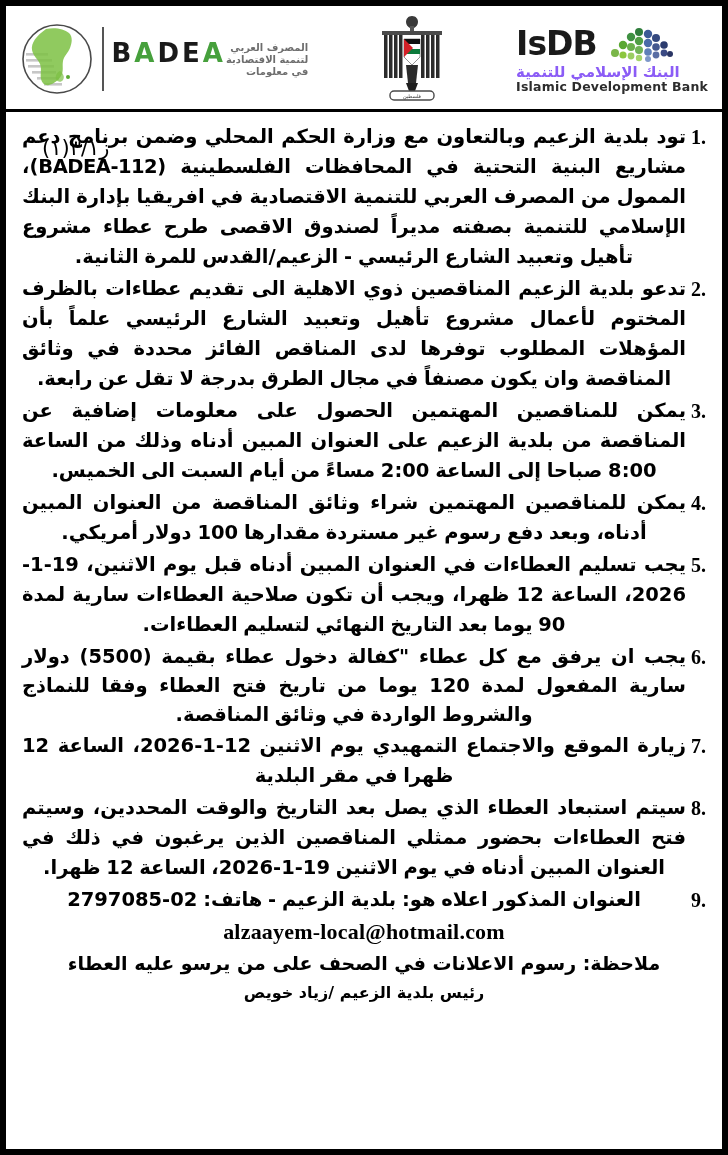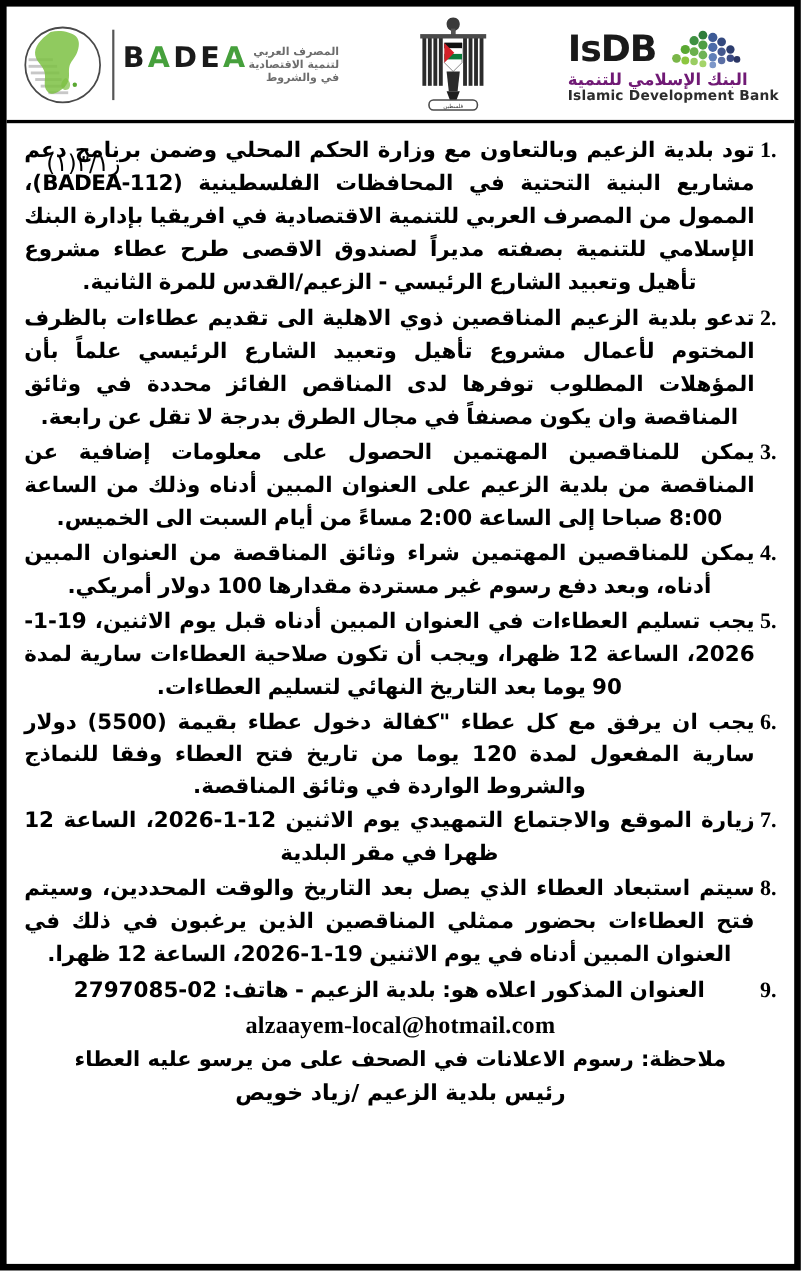--- a/index.html
+++ b/index.html
@@ -66,21 +66,21 @@
     line-height: 33px;
     color: #1a1a1a;
   }
   .isdb-dome {
     width: 72px;
     height: 40px;
   }
   .isdb-ar {
     font-size: 15px;
     font-weight: bold;
-    color: #701a75;
+    color: #8b5cf6;
     line-height: 16px;
     margin-top: 1px;
     direction: rtl;
     letter-spacing: 0px;
   }
   .isdb-en {
     font-size: 12.5px;
     font-weight: bold;
     color: #2d2d2d;
     line-height: 14px;
@@ -223,21 +223,21 @@
   }
   .note {
     text-align: center;
     font-size: 19px;
     font-weight: bold;
     line-height: 29px;
     letter-spacing: -0.4px;
   }
   .signature {
     text-align: center;
-    font-size: 20px;
+    font-size: 16px;
     font-weight: bold;
     line-height: 30px;
     letter-spacing: -0.4px;
   }
 </style>
 </head>
 <body>
 
 <div class="page">
 
@@ -326,21 +326,21 @@
           <path d="M26 10 c9 -2 18 0 23 4 c4 4 3 10 1 15 c-2 5 -6 8 -7 13 c-1 5 1 10 -2 15 c-3 5 -8 8 -12 9 c-4 1 -7 -2 -8 -6 c-1 -5 1 -10 -1 -15 c-2 -5 -7 -8 -8 -14 c-1 -7 4 -14 14 -21 z" fill="#7cc143" opacity="0.85"></path>
           <path d="M40 52 c3 2 5 6 3 9 c-2 3 -6 2 -7 -1 c-1 -3 1 -7 4 -8 z" fill="#7cc143" opacity="0.7"></path>
           <circle cx="48" cy="58" r="2" fill="#5aa832"></circle>
         </svg>
         <div class="badea-sep"></div>
         <div class="badea-txt">
           <div class="badea-name">B<span class="g">A</span>DE<span class="g">A</span></div>
           <div class="badea-ar">
             <div>المصرف العربي</div>
             <div>لتنمية الاقتصادية</div>
-            <div>في والشروط</div>
+            <div>في معلومات</div>
           </div>
         </div>
       </div>
     </div>
 
   </div>
 
   <div class="title-area">
     <div class="ref-code">ز٣/١(١)</div>
   </div>

